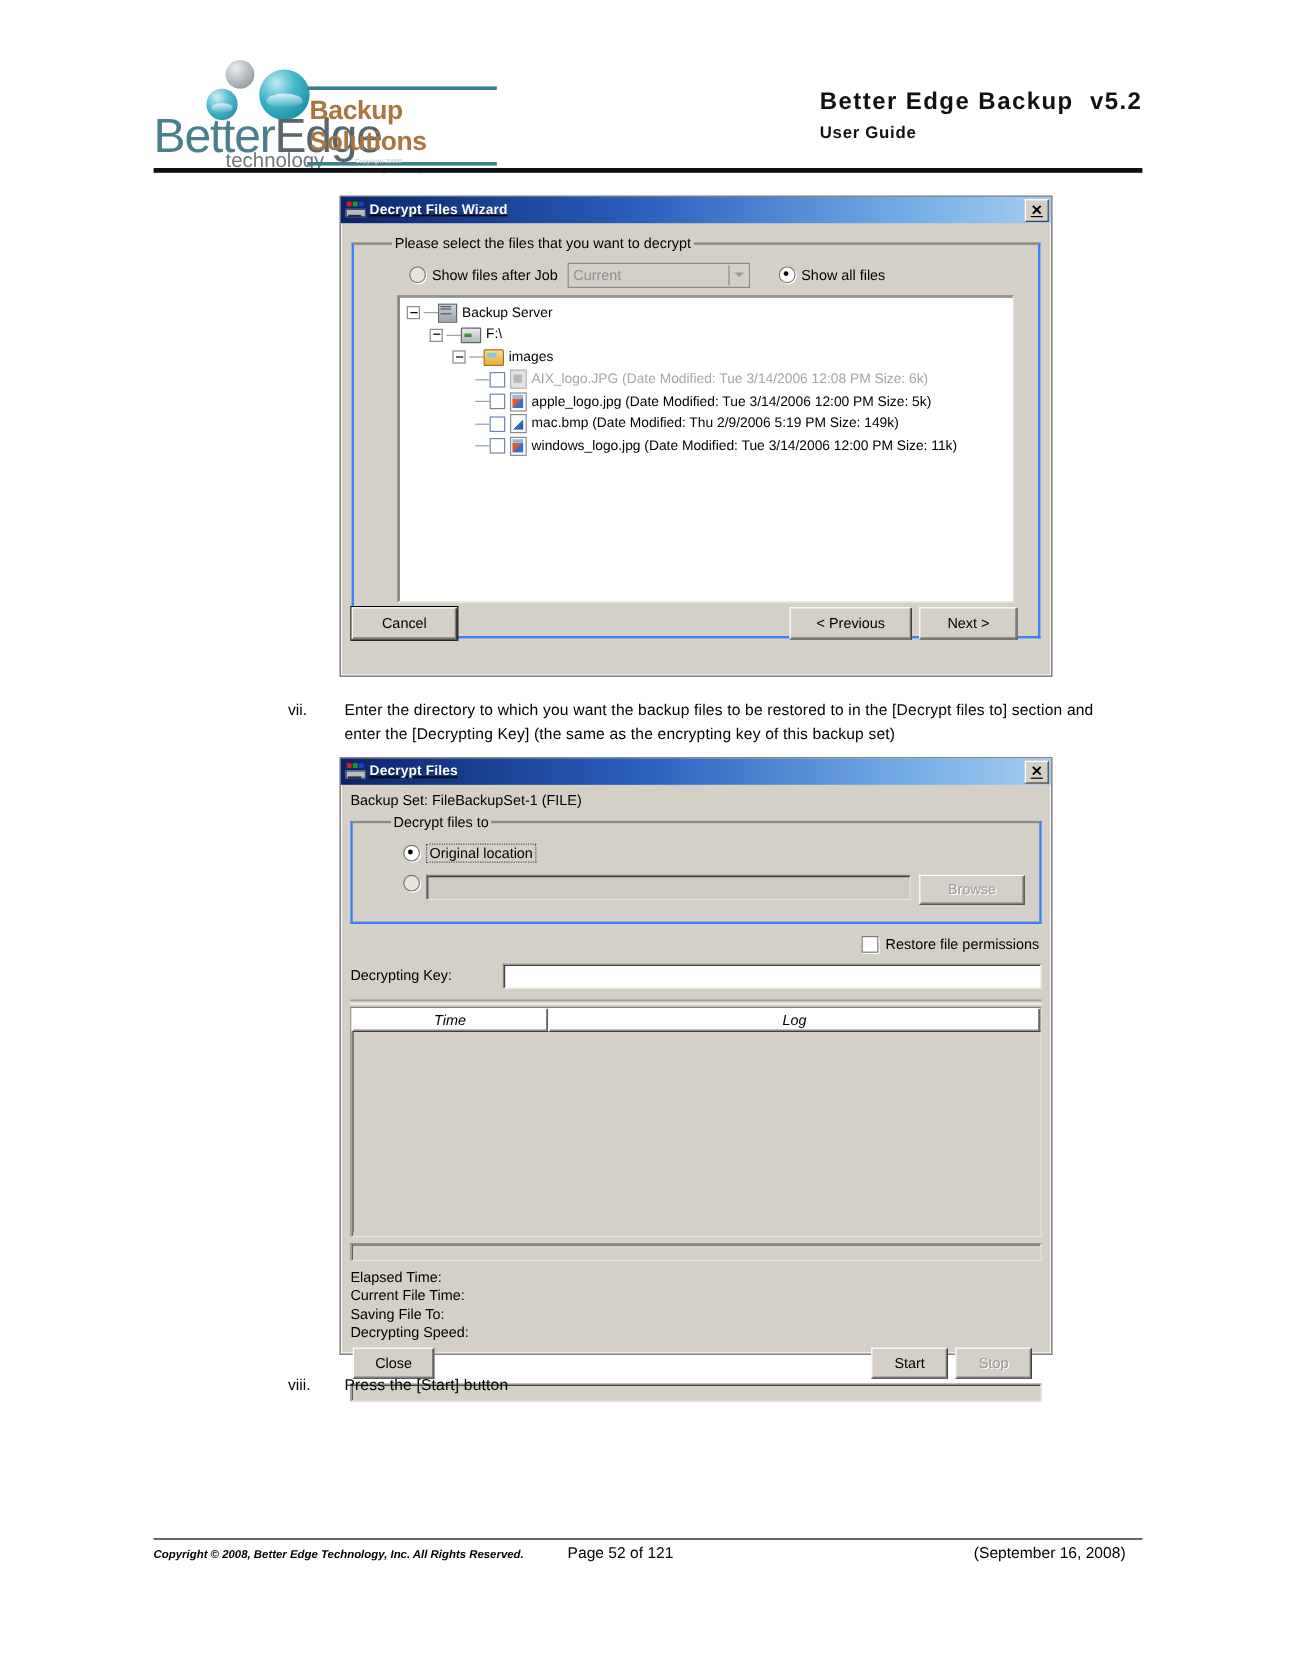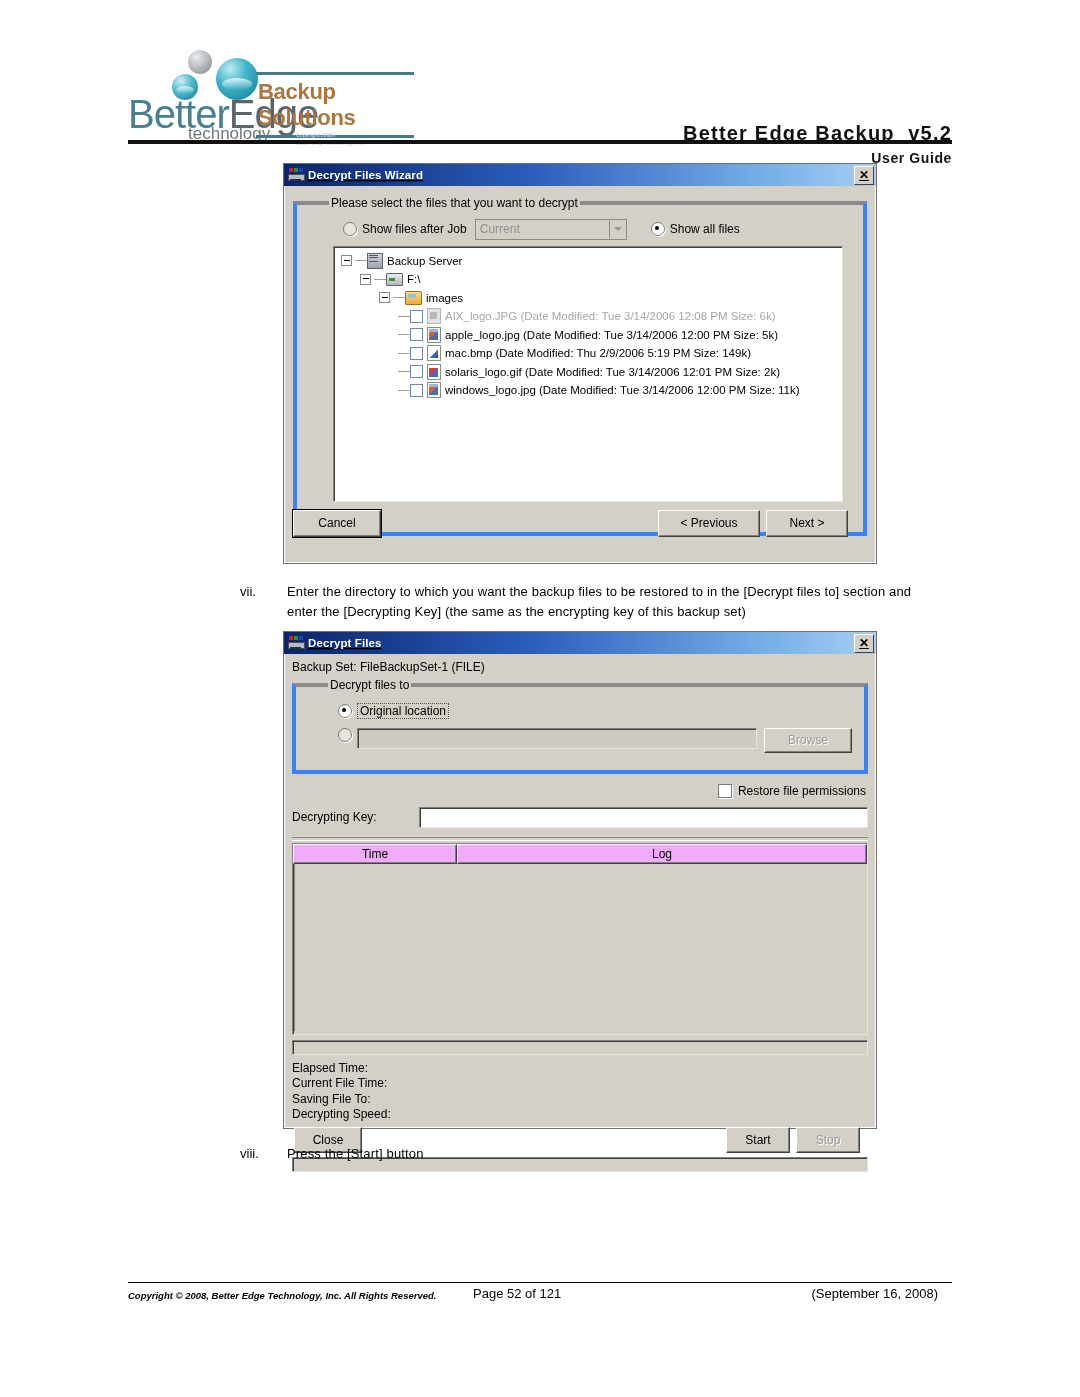--- a/index.html
+++ b/index.html
@@ -28,21 +28,21 @@
   .logo-better{position:absolute;left:0px;top:44px;font-size:40px;color:#4a7f8c;letter-spacing:-1px;
     font-family:"Liberation Sans", sans-serif;}
   .logo-edge{color:#59656d;}
   .logo-tech{position:absolute;left:60px;top:76px;font-size:17px;color:#6b767d;letter-spacing:0px;}
 
   .bs-wrap{position:absolute;left:256px;top:72px;width:160px;}
   .bs-rule{width:158px;height:3px;background:#3f7c8c;}
   .bs-txt{font-size:22px;color:#a9763e;font-weight:bold;padding:4px 0 4px 2px;letter-spacing:-.3px;}
   .bs-copy{position:absolute;left:40px;top:60px;font-size:5px;color:#cfd3d6;line-height:1.5;font-weight:bold;white-space:pre-line;}
 
-  .hdr-title{position:absolute;right:128px;top:74px;text-align:right;margin-top:48px;}
+  .hdr-title{position:absolute;right:128px;top:74px;text-align:left;}
   .hdr-title .t1{font-size:20px;font-weight:bold;color:#111;letter-spacing:1.2px;}
   .hdr-title .t2{font-size:14px;font-weight:bold;color:#111;letter-spacing:.6px;margin-top:5px;}
   .hdr-rule{position:absolute;left:128px;top:140px;width:824px;height:4px;background:#111;}
 
   
   .dlg{position:absolute;background:#d4d0c8;border:1px solid #6f6f6f;box-shadow:0 0 0 1px #ffffff inset;}
   .tbar{height:22px;background:linear-gradient(to right,#0a246a 0%,#2a5fbd 42%,#77b1e8 82%,#a8cdf0 100%);
     display:flex;align-items:center;padding:0 2px 0 4px;text-decoration:underline;}
   .tbar-ico{width:16px;height:14px;position:relative;margin-right:4px;flex:0 0 auto;}
   .tbar-ico i{position:absolute;display:block;}
@@ -51,21 +51,21 @@
   .tb-b{left:11px;top:0;width:4px;height:4px;background:#1f3fc0;}
   .tb-bar{left:0px;top:6px;width:15px;height:5px;background:#b6bcc6;border:1px solid #4a4f57;}
   .tb-arrow{left:2px;top:11px;width:11px;height:2px;background:#2b2f36;}
   .tbar-title{color:#fff;font-size:11.5px;font-weight:bold;letter-spacing:.1px;flex:1 1 auto;
     text-shadow:0 1px 0 rgba(0,0,0,.4);}
   .tbar-x{width:18px;height:17px;background:#d4d0c8;border:1px solid #404040;
     border-top-color:#fff;border-left-color:#fff;display:flex;align-items:center;justify-content:center;
     font-size:12px;font-weight:bold;color:#000;line-height:1;font-family:"Liberation Sans",sans-serif;}
   .dlg-body{padding:4px 6px 6px 6px;position:relative;}
 
-  .grp{border:4px solid #3b82f6;border-top-color:#8a8a8a;position:relative;margin-top:9px;padding-left:28px;}
+  .grp{border:2px solid #3b82f6;border-top-color:#8a8a8a;position:relative;margin-top:9px;padding-left:28px;}
   .grp>legend{font-size:12px;color:#000;padding:0 2px;margin-left:4px;}
 
   .radio{display:inline-flex;align-items:center;font-size:12px;color:#000;}
   .rdo{width:12px;height:12px;border-radius:50%;background:#fff;
     border:1px solid #7a7a7a;box-shadow:1px 1px 0 #fff;margin-right:5px;position:relative;flex:0 0 auto;}
   .rdo.on:after{content:"";position:absolute;left:3px;top:3px;width:4px;height:4px;border-radius:50%;background:#000;}
   .rdo.off{background:#e7e4de;}
   .chk{width:12px;height:12px;background:#fff;border:1px solid #7a7a7a;
     box-shadow:1px 1px 0 #fff;margin-right:6px;flex:0 0 auto;}
 
@@ -108,23 +108,23 @@
     background:linear-gradient(135deg,#e05a2b 0%,#e05a2b 45%,#3f6fc4 46%,#3f6fc4 100%);}
   .ic-file.img:before{content:"";position:absolute;left:1px;top:1px;width:9px;height:3px;background:#8fb8e8;z-index:1;}
   .ic-file.paint:after{content:"";position:absolute;left:1px;top:3px;width:9px;height:9px;
     background:linear-gradient(135deg,#ffffff 0%,#ffffff 50%,#3b78c8 51%,#1f4f92 100%);}
   .ic-file.sol:after{content:"";position:absolute;left:1px;top:3px;width:9px;height:9px;
     background:linear-gradient(135deg,#d93b3b 0%,#d93b3b 48%,#3f6fc4 49%,#3f6fc4 100%);}
   .tlabel.dim{color:#a6a6a6;}
 
   
   .thead{display:flex;height:20px;}
-  .th{background:#f0abfc;border:1px solid #404040;border-top-color:#fff;border-left-color:#fff;
+  .th{background:#ffffff;border:1px solid #404040;border-top-color:#fff;border-left-color:#fff;
     box-shadow:inset -1px -1px 0 #808080;display:flex;align-items:center;justify-content:center;
-    font-size:12px;color:#000;}
+    font-size:12px;color:#000;font-style:italic;}
 
   
   .step{position:absolute;font-size:13px;color:#000;line-height:20px;}
   .step .num{position:absolute;left:0;top:0;width:40px;text-align:left;}
   .step .txt{margin-left:47px;display:block;letter-spacing:.15px;}
 
   
   .ftr-rule{position:absolute;left:128px;top:1282px;width:824px;height:1px;background:#000;}
   .ftr{position:absolute;top:1286px;left:128px;width:824px;height:24px;}
   .ftr .c1{position:absolute;left:0;top:4px;font-size:9.5px;font-style:italic;font-weight:bold;color:#000;}
@@ -230,26 +230,20 @@
               </div>
               <div class="trow" style="padding-left: 57px;">
                 <span class="tline"></span>
                 <span class="cb2"></span>
                 <span class="ic ic-file paint"></span>
                 <span class="tlabel">mac.bmp (Date Modified: Thu 2/9/2006 5:19 PM Size: 149k)</span>
               </div>
               <div class="trow" style="padding-left: 57px;">
                 <span class="tline"></span>
                 <span class="cb2"></span>
-                <span class="ic ic-file sol"></span>
-                <span class="tlabel">solaris_logo.gif (Date Modified: Tue 3/14/2006 12:01 PM Size: 2k)</span>
-              </div>
-              <div class="trow" style="padding-left: 57px;">
-                <span class="tline"></span>
-                <span class="cb2"></span>
                 <span class="ic ic-file img"></span>
                 <span class="tlabel">windows_logo.jpg (Date Modified: Tue 3/14/2006 12:00 PM Size: 11k)</span>
               </div>
             </div>
         </div>
       </fieldset>
 
       <div style="position:absolute;left:9px;bottom:6px;right:9px;height:26px;">
         <span class="btn focus" style="width:86px;height:25px;position:absolute;left:0;top:0;">Cancel</span>
         <span class="btn" style="width:100px;height:25px;position:absolute;right:107px;top:0;">&lt; Previous</span>

